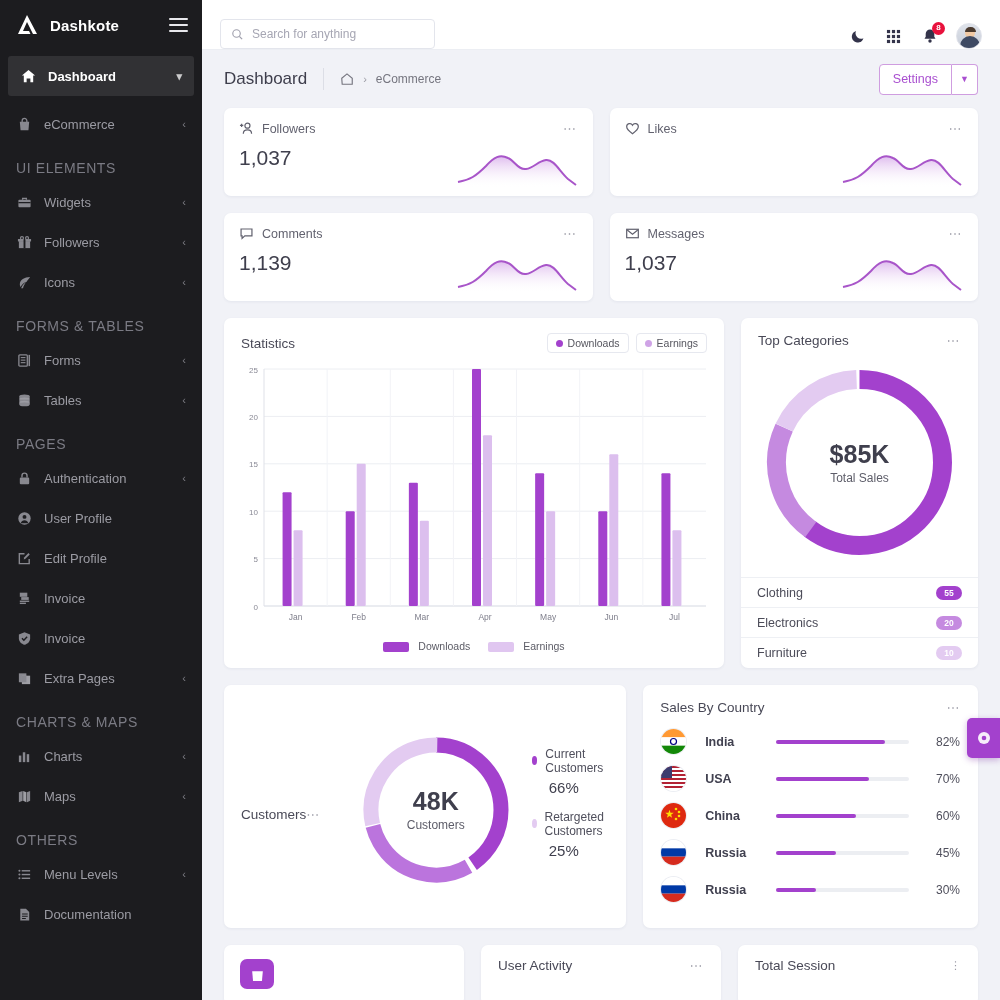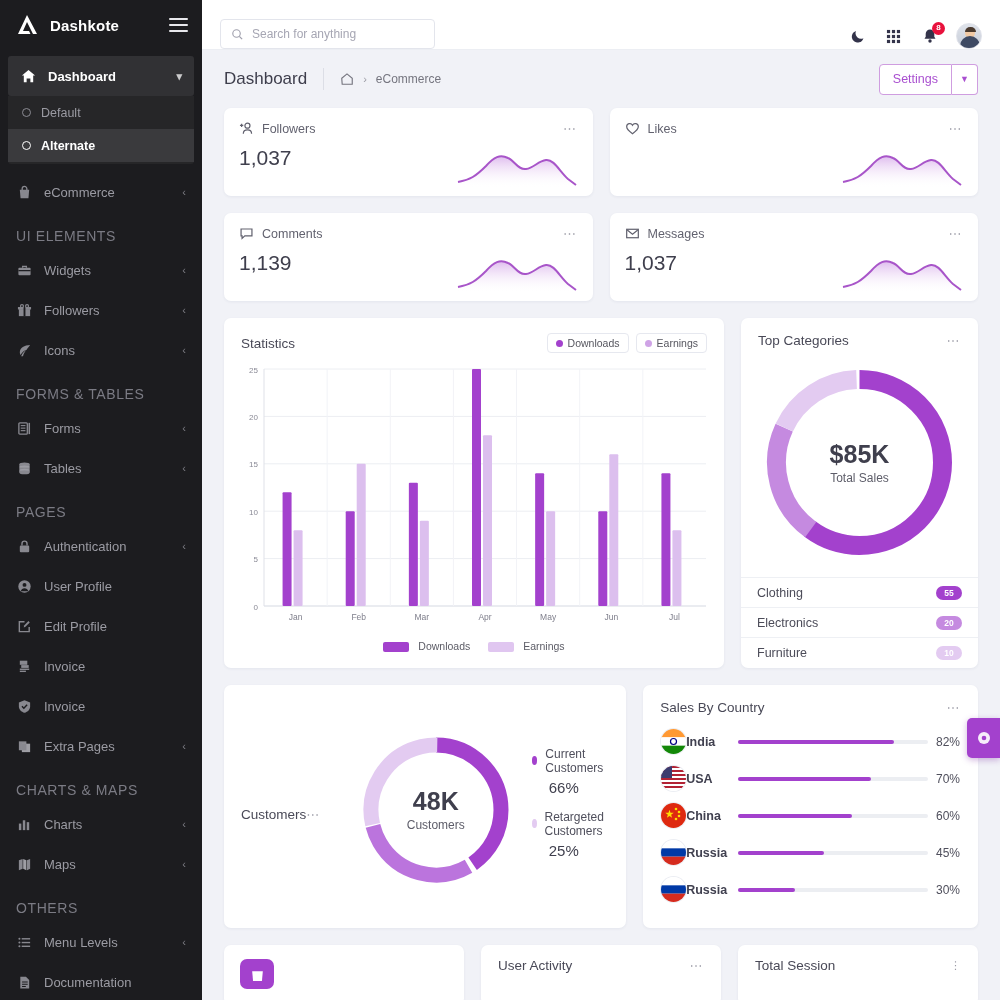--- a/index.html
+++ b/index.html
@@ -186,21 +186,21 @@
   .cust-card { flex: 0 0 370px; height: 243px; display: flex; flex-direction: row; }
   .cust-body { display: flex; align-items: center; padding: 6px 18px 0 18px; flex: 1; }
   .cust-legend { margin-left: 16px; }
   .cl-item { margin-bottom: 14px; }
   .cl-top { display: flex; align-items: center; gap: 8px; font-size: 12px; color: #4f4f5c; justify-content: space-between; }
   .cl-dot { width: 9px; height: 9px; border-radius: 50%; }
   .cl-val { font-size: 15px; color: #3f3f4d; margin: 4px 0 0 17px; }
 
   
   .country-card { flex: 1; height: 243px; }
-  .c-row { display: flex; align-items: center; padding: 0 18px; height: 37px; gap: 0; }
+  .c-row { display: flex; align-items: center; padding: 0 18px; height: 37px; gap: 19px; }
   .flag { width: 25px; height: 25px; border-radius: 50%; overflow: hidden;
           flex: 0 0 25px; position: relative; box-shadow: 0 0 0 1px #eceef3; }
   .c-name { width: 52px; font-size: 12.5px; color: #414150; font-weight: bold; }
   .track { flex: 1; height: 4px; background: #eceef2; border-radius: 3px; position: relative; }
   .fill { position: absolute; left: 0; top: 0; height: 4px; border-radius: 3px; }
   .c-pct { width: 32px; text-align: right; font-size: 12px; color: #4f4f5c; }
 
   
   .row-bottom { display: flex; gap: 17px; }
   .bcard { background: #fff; border-radius: 7px; box-shadow: 0 1px 3px rgba(60,70,110,.07);
@@ -244,30 +244,20 @@
       <div class="nav-item nav-group-head">
         <span class="ico">
           <svg width="15" height="15" viewBox="0 0 16 16">
               <path fill="#fff" d="M8 1 L15 7 h-2 v7 H10 V10 H6 v4 H3 V7 H1 Z"></path>
             </svg>
         </span>
         <span class="lbl">Dashboard</span>
         <span class="car">▾</span>
       </div>
 
-      <div class="sub">
-        <div class="sub-item">
-          <span class="dot"></span>
-          <span>Default</span>
-        </div>
-        <div class="sub-item active">
-          <span class="dot"></span>
-          <span>Alternate</span>
-        </div>
-      </div>
 
       <div class="nav-item" style="margin-top:8px">
         <span class="ico">
           <svg width="15" height="15" viewBox="0 0 16 16">
               <path fill="#9b9ba3" d="M3 5h10l-.8 9H3.8Z"></path>
               <path fill="none" stroke="#9b9ba3" stroke-width="1.4" d="M5.5 5.5V4a2.5 2.5 0 0 1 5 0v1.5"></path>
             </svg>
         </span>
         <span class="lbl">eCommerce</span>
         <span class="car">‹</span>

